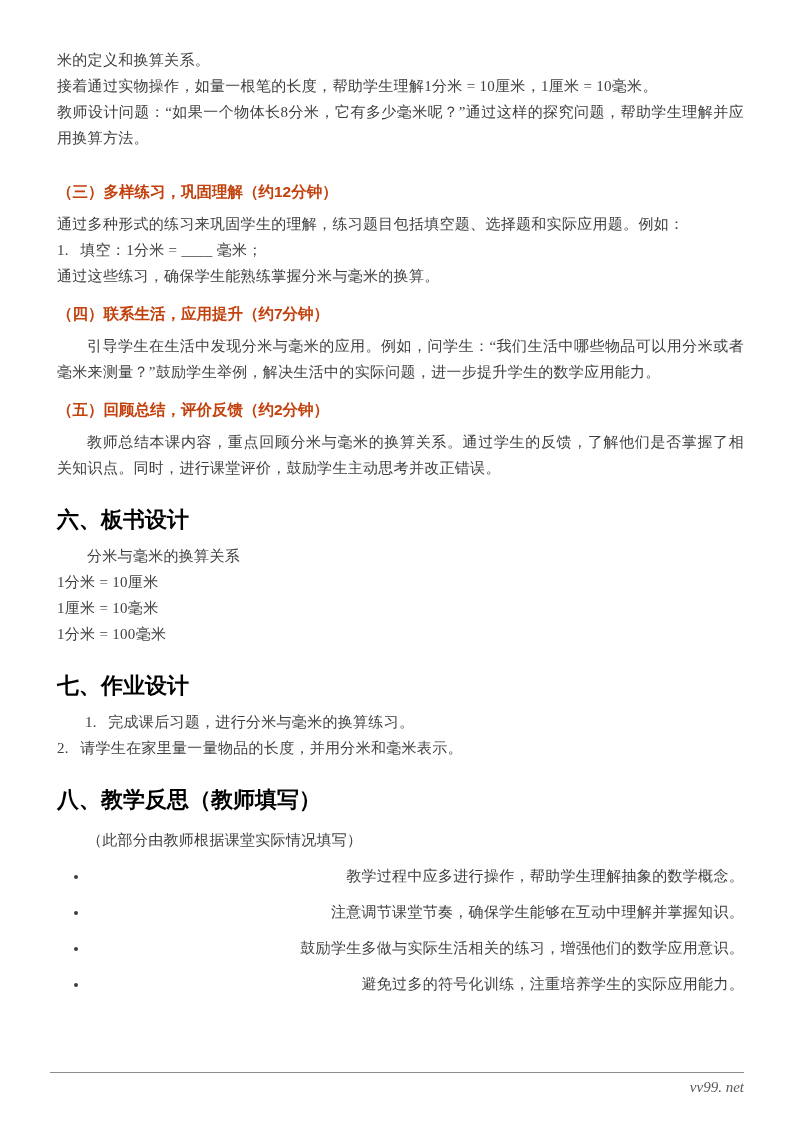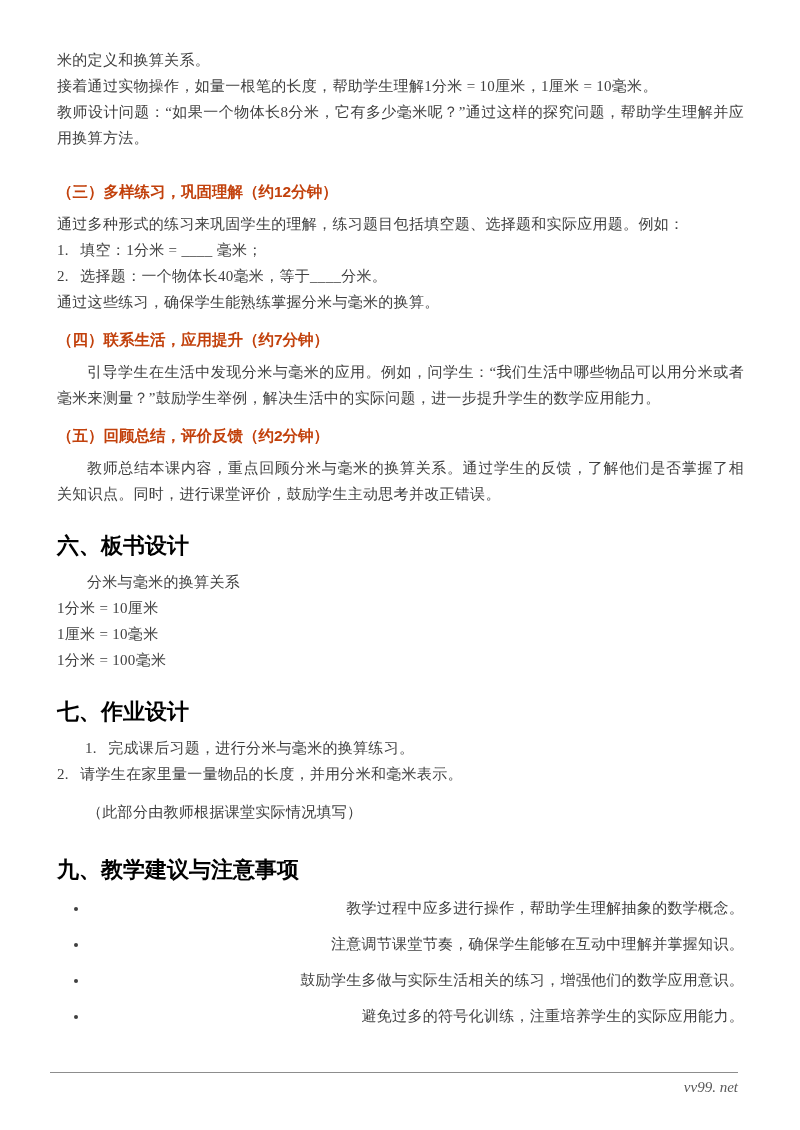--- a/index.html
+++ b/index.html
@@ -71,21 +71,21 @@
     font-size: 74px;
     letter-spacing: -1px;
     color: #ededed;
     white-space: nowrap;
     user-select: none;
   }
   .footer {
     position: absolute;
     z-index: 2;
     left: 50px;
-    right: 62px;
+    right: 56px;
     top: 1072px;
     border-top: 1.5px solid #8d8d8d;
     text-align: right;
     padding-top: 5px;
   }
   .footer .site {
     font-family: "Liberation Serif", "DejaVu Serif", serif;
     font-style: italic;
     font-size: 15px;
     color: #575757;
@@ -99,42 +99,41 @@
 
   <div class="content">
 
     <p class="body">米的定义和换算关系。</p>
     <p class="body">接着通过实物操作，如量一根笔的长度，帮助学生理解1分米 = 10厘米，1厘米 = 10毫米。</p>
     <p class="body">教师设计问题：“如果一个物体长8分米，它有多少毫米呢？”通过这样的探究问题，帮助学生理解并应用换算方法。</p>
 
     <h3 class="sub-heading">（三）多样练习，巩固理解（约12分钟）</h3>
     <p class="body after-heading">通过多种形式的练习来巩固学生的理解，练习题目包括填空题、选择题和实际应用题。例如：</p>
     <p class="li-row"><span class="num">1.</span><span>填空：1分米 = ____ 毫米；</span></p>
-    <p class="li-row"><span class="num">2.</span><span>选择题：一个物体长40毫米，等于____分米。</span></p>
     <p class="body">通过这些练习，确保学生能熟练掌握分米与毫米的换算。</p>
 
     <h3 class="sub-heading tight">（四）联系生活，应用提升（约7分钟）</h3>
     <p class="body ind after-heading">引导学生在生活中发现分米与毫米的应用。例如，问学生：“我们生活中哪些物品可以用分米或者毫米来测量？”鼓励学生举例，解决生活中的实际问题，进一步提升学生的数学应用能力。</p>
 
     <h3 class="sub-heading tight">（五）回顾总结，评价反馈（约2分钟）</h3>
     <p class="body ind after-heading">教师总结本课内容，重点回顾分米与毫米的换算关系。通过学生的反馈，了解他们是否掌握了相关知识点。同时，进行课堂评价，鼓励学生主动思考并改正错误。</p>
 
     <h2 class="big-heading">六、板书设计</h2>
     <p class="body ind after-big">分米与毫米的换算关系</p>
     <p class="body">1分米 = 10厘米</p>
     <p class="body">1厘米 = 10毫米</p>
     <p class="body">1分米 = 100毫米</p>
 
     <h2 class="big-heading">七、作业设计</h2>
     <p class="li-row indent1 after-big" style="margin-top:8px;"><span class="num">1.</span><span>完成课后习题，进行分米与毫米的换算练习。</span></p>
     <p class="li-row"><span class="num">2.</span><span>请学生在家里量一量物品的长度，并用分米和毫米表示。</span></p>
 
+    <h2 class="big-heading">八、教学反思（教师填写）</h2>
     <p class="body ind" style="margin-top:12px;">（此部分由教师根据课堂实际情况填写）</p>
 
-    <h2 class="big-heading" style="margin-top:30px;">九、教学建议与注意事项</h2>
     <ul class="advice">
       <li>教学过程中应多进行操作，帮助学生理解抽象的数学概念。</li>
       <li>注意调节课堂节奏，确保学生能够在互动中理解并掌握知识。</li>
       <li>鼓励学生多做与实际生活相关的练习，增强他们的数学应用意识。</li>
       <li>避免过多的符号化训练，注重培养学生的实际应用能力。</li>
     </ul>
 
   </div>
 
   <div class="footer">

